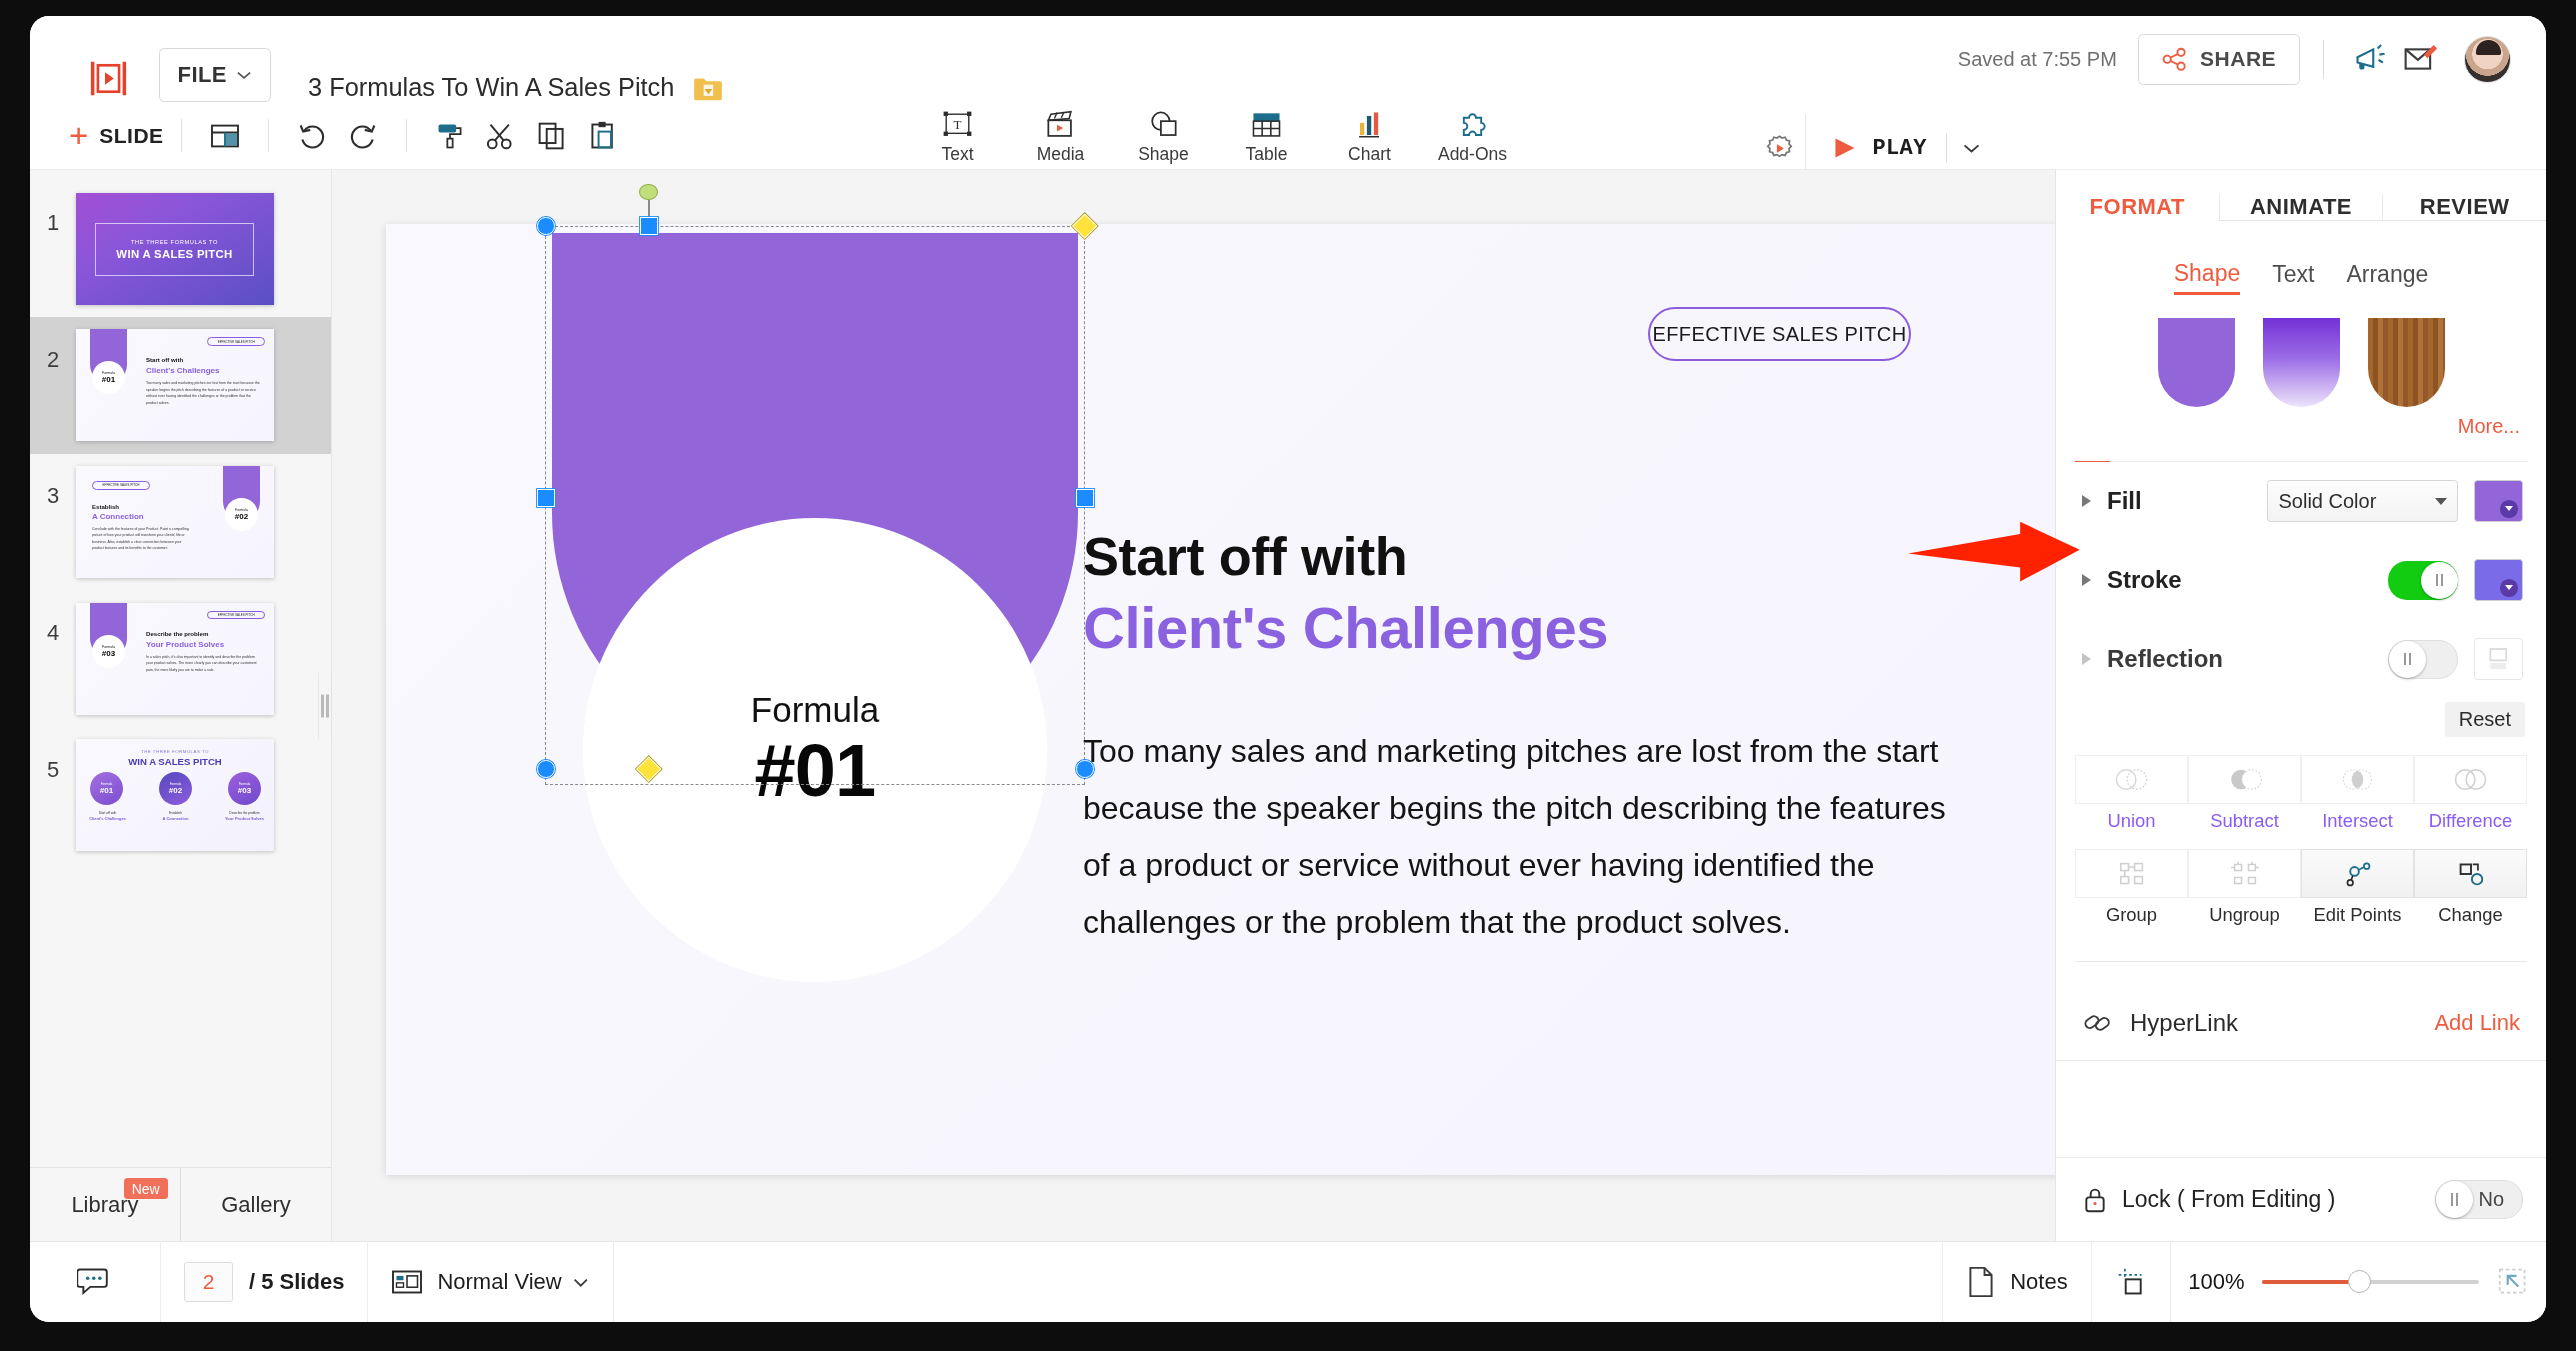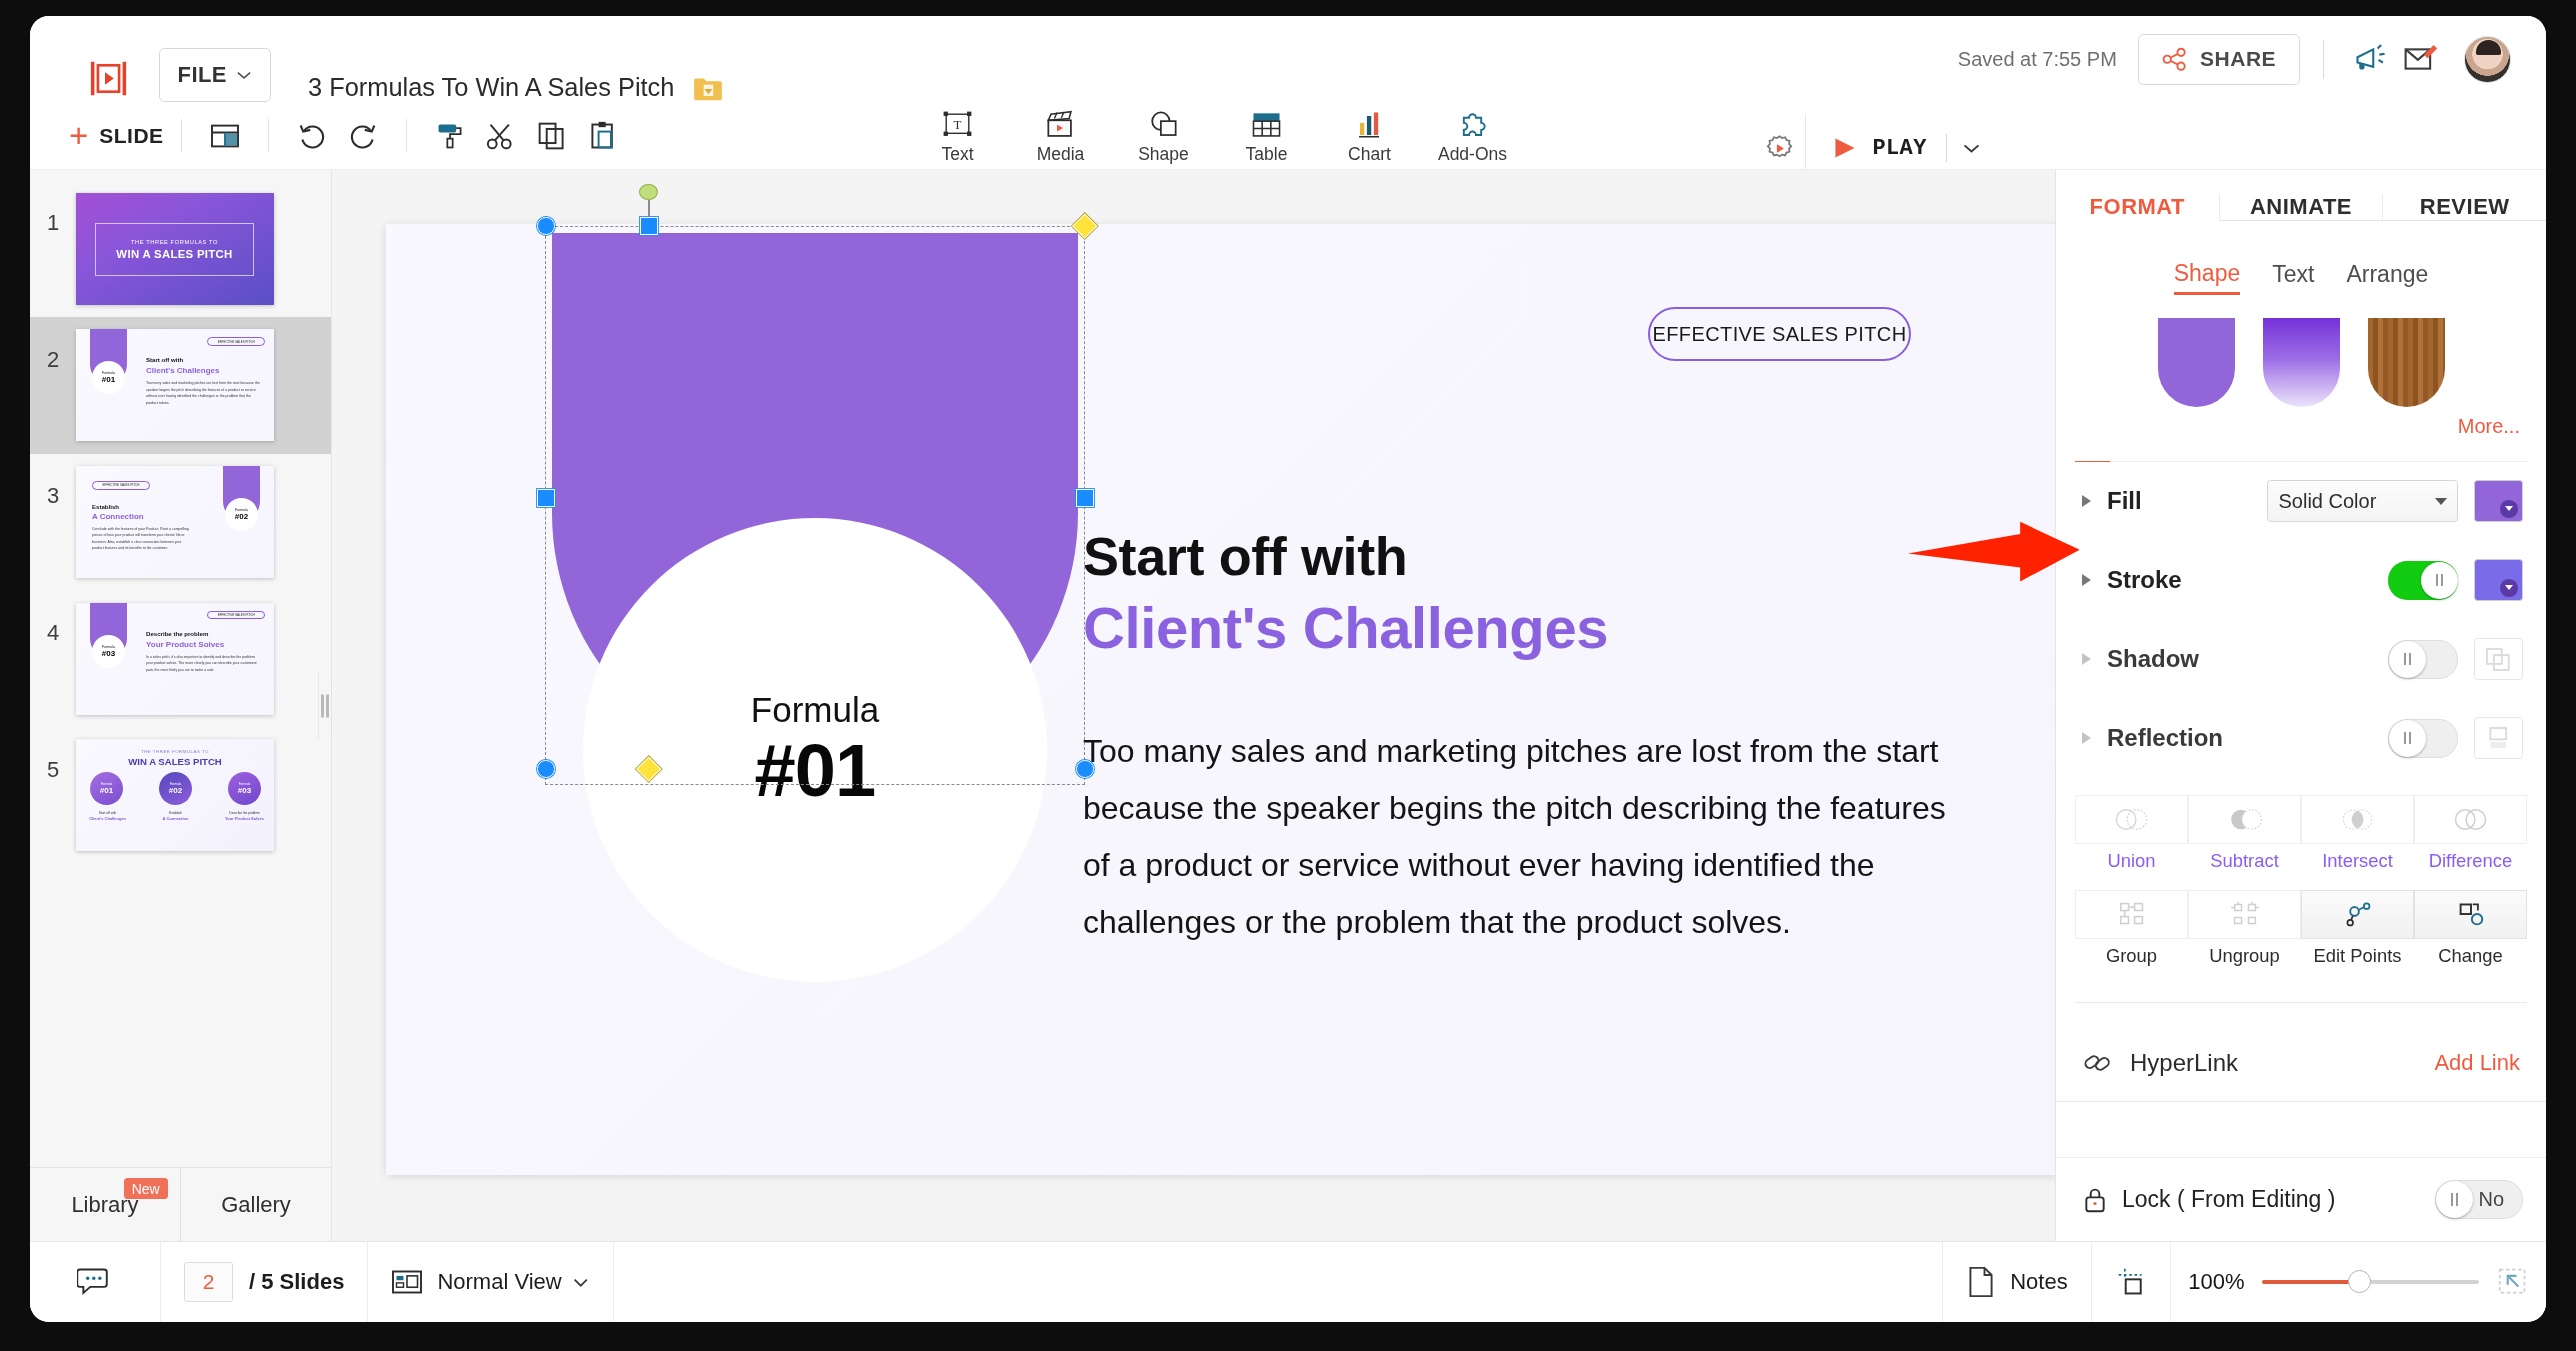--- a/index.html
+++ b/index.html
@@ -752,54 +752,41 @@
             <span class="knob">
               <i></i>
               <i></i>
             </span>
           </div>
         <div class="swatch" style="background:#7a6ce8;">
             <span class="dot"></span>
           </div>
       </div>
 
-      <div class="prop-row">
-        <span class="caret dim"></span>
-        <span class="prop-label" style="color:#3a3a3a;">Shadow</span>
-        <div class="toggle off">
-            <span class="knob">
-              <i></i>
-              <i></i>
-            </span>
-          </div>
-        <div class="swatch empty">
-          <svg width="24.5" height="23" viewBox="0 0 28 26">
-              <rect x="1" y="1" width="17" height="17" fill="none" stroke="#d9d9d9" stroke-width="2"></rect>
-              <rect x="9" y="8" width="17" height="17" fill="none" stroke="#d9d9d9" stroke-width="2"></rect>
-            </svg>
-        </div>
-      </div>
 
       <div class="prop-row">
         <span class="caret dim"></span>
         <span class="prop-label" style="color:#3a3a3a;">Reflection</span>
         <div class="toggle off">
             <span class="knob">
               <i></i>
               <i></i>
             </span>
           </div>
         <div class="swatch empty">
           <svg width="24.5" height="23" viewBox="0 0 28 26">
               <rect x="5" y="1" width="18" height="13" fill="none" stroke="#d9d9d9" stroke-width="2"></rect>
               <rect x="5" y="17" width="18" height="7" fill="#ededed"></rect>
             </svg>
         </div>
       </div>
 
+      <div class="reset-wrap">
+        <div class="reset-btn">Reset</div>
+      </div>
 
       <div class="bool-grid">
         <div class="bool-cell">
           <div class="bool-btn">
             <svg width="39" height="23" viewBox="0 0 44 26">
                 <circle cx="16" cy="13" r="11" fill="none" stroke="#d6d6d6" stroke-width="1.6"></circle>
                 <circle cx="28" cy="13" r="11" fill="none" stroke="#d6d6d6" stroke-width="1.6" stroke-dasharray="2 2"></circle>
               </svg>
           </div>
           <div class="bool-lbl">Union</div>

